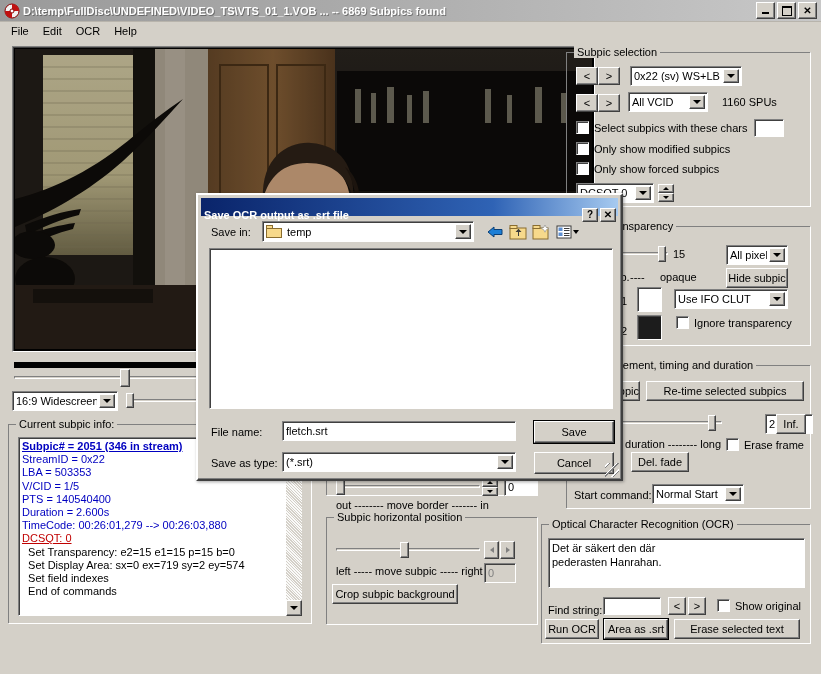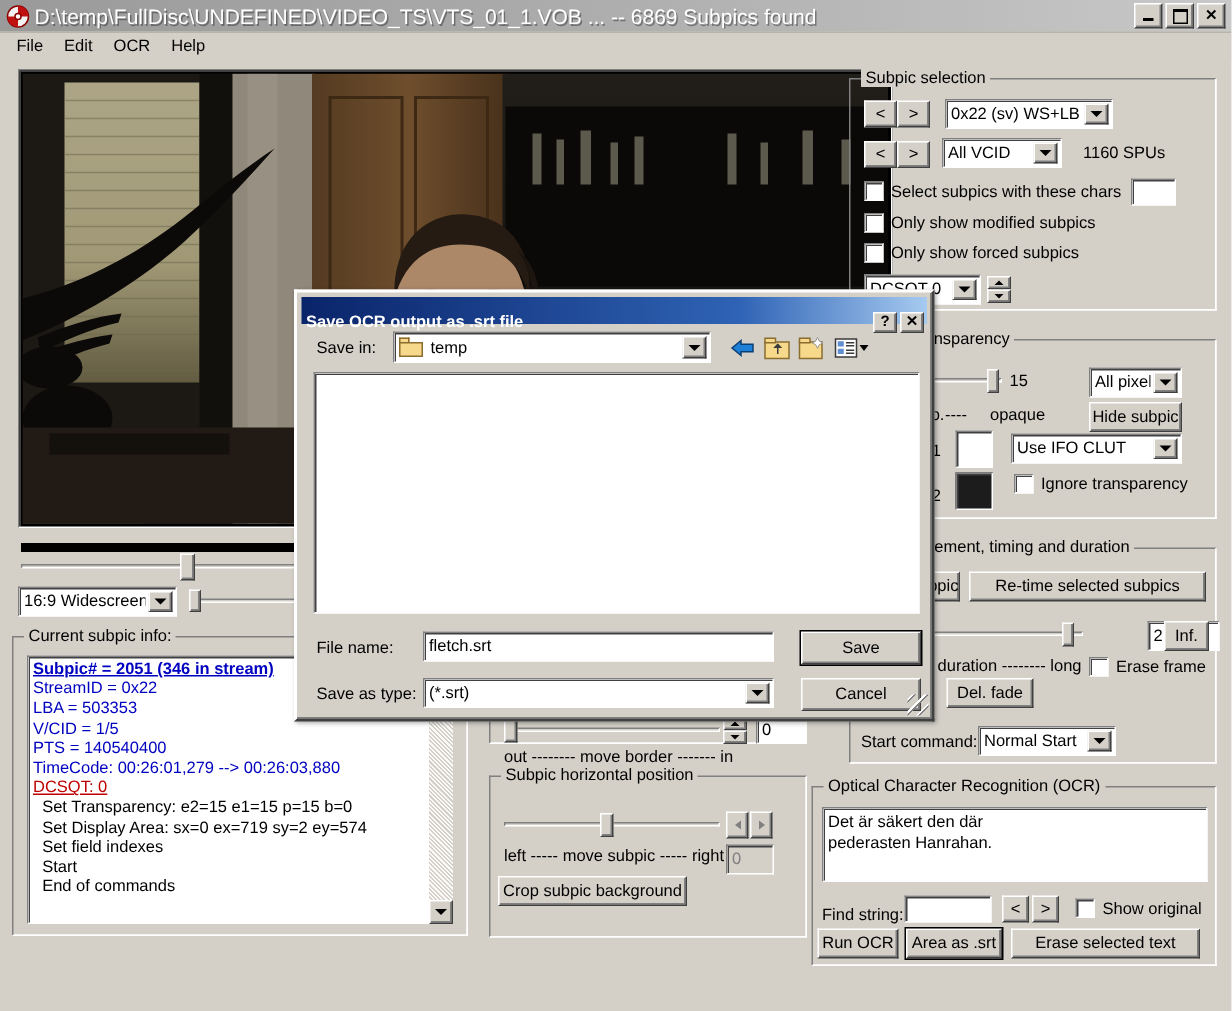--- a/index.html
+++ b/index.html
@@ -29,22 +29,22 @@
     box-sizing: border-box;
     padding: 0 2px;
     border-bottom: 1px solid #b8b4ac;
   }
   .titlebar .ticon {
     width: 16px; height: 16px; margin: 0 3px 0 2px;
     flex: 0 0 auto; position: relative;
   }
   .titlebar .ttext {
     color: #ffffff;
-    font-weight: normal;
-    font-size: 14px;
+    font-weight: bold;
+    font-size: 11px;
     text-shadow: 1px 1px 0 rgba(0,0,0,0.35);
     white-space: nowrap;
     overflow: hidden;
     flex: 1 1 auto;
   }
   .winbtns { display: flex; gap: 2px; margin-right: 2px; }
   .winbtn {
     width: 17px; height: 15px;
     background: #d4d0c8;
     border-top: 1px solid #fff; border-left: 1px solid #fff;
@@ -544,26 +544,26 @@
 
   <div class="grp" style="left:8px; top:424px; width:304px; height:200px;">
     <span class="glabel">Current subpic info:</span>
   </div>
   <div class="listbox" style="left:18px; top:437px; width:268px; height:179px;">
     <div class="ln hdr">Subpic# = 2051 (346 in stream)</div>
     <div class="ln blue">StreamID = 0x22</div>
     <div class="ln blue">LBA = 503353</div>
     <div class="ln blue">V/CID = 1/5</div>
     <div class="ln blue">PTS = 140540400</div>
+    <div class="ln blue">Duration = 2.600s</div>
     <div class="ln blue">TimeCode: 00:26:01,279 --&gt; 00:26:03,880</div>
     <div class="ln red">DCSQT: 0</div>
     <div class="ln blk">  Set Transparency: e2=15 e1=15 p=15 b=0</div>
     <div class="ln blk">  Set Display Area: sx=0 ex=719 sy=2 ey=574</div>
     <div class="ln blk">  Set field indexes</div>
-    <div class="ln blk">  Start</div>
     <div class="ln blk">  End of commands</div>
 
   </div>
   <div class="vscroll" style="left:286px; top:437px; height:179px;">
     <div class="sbtn">
         <i class="arrow-u"></i>
       </div>
     <div class="strough"></div>
     <div class="sbtn">
         <i class="arrow-d"></i>

